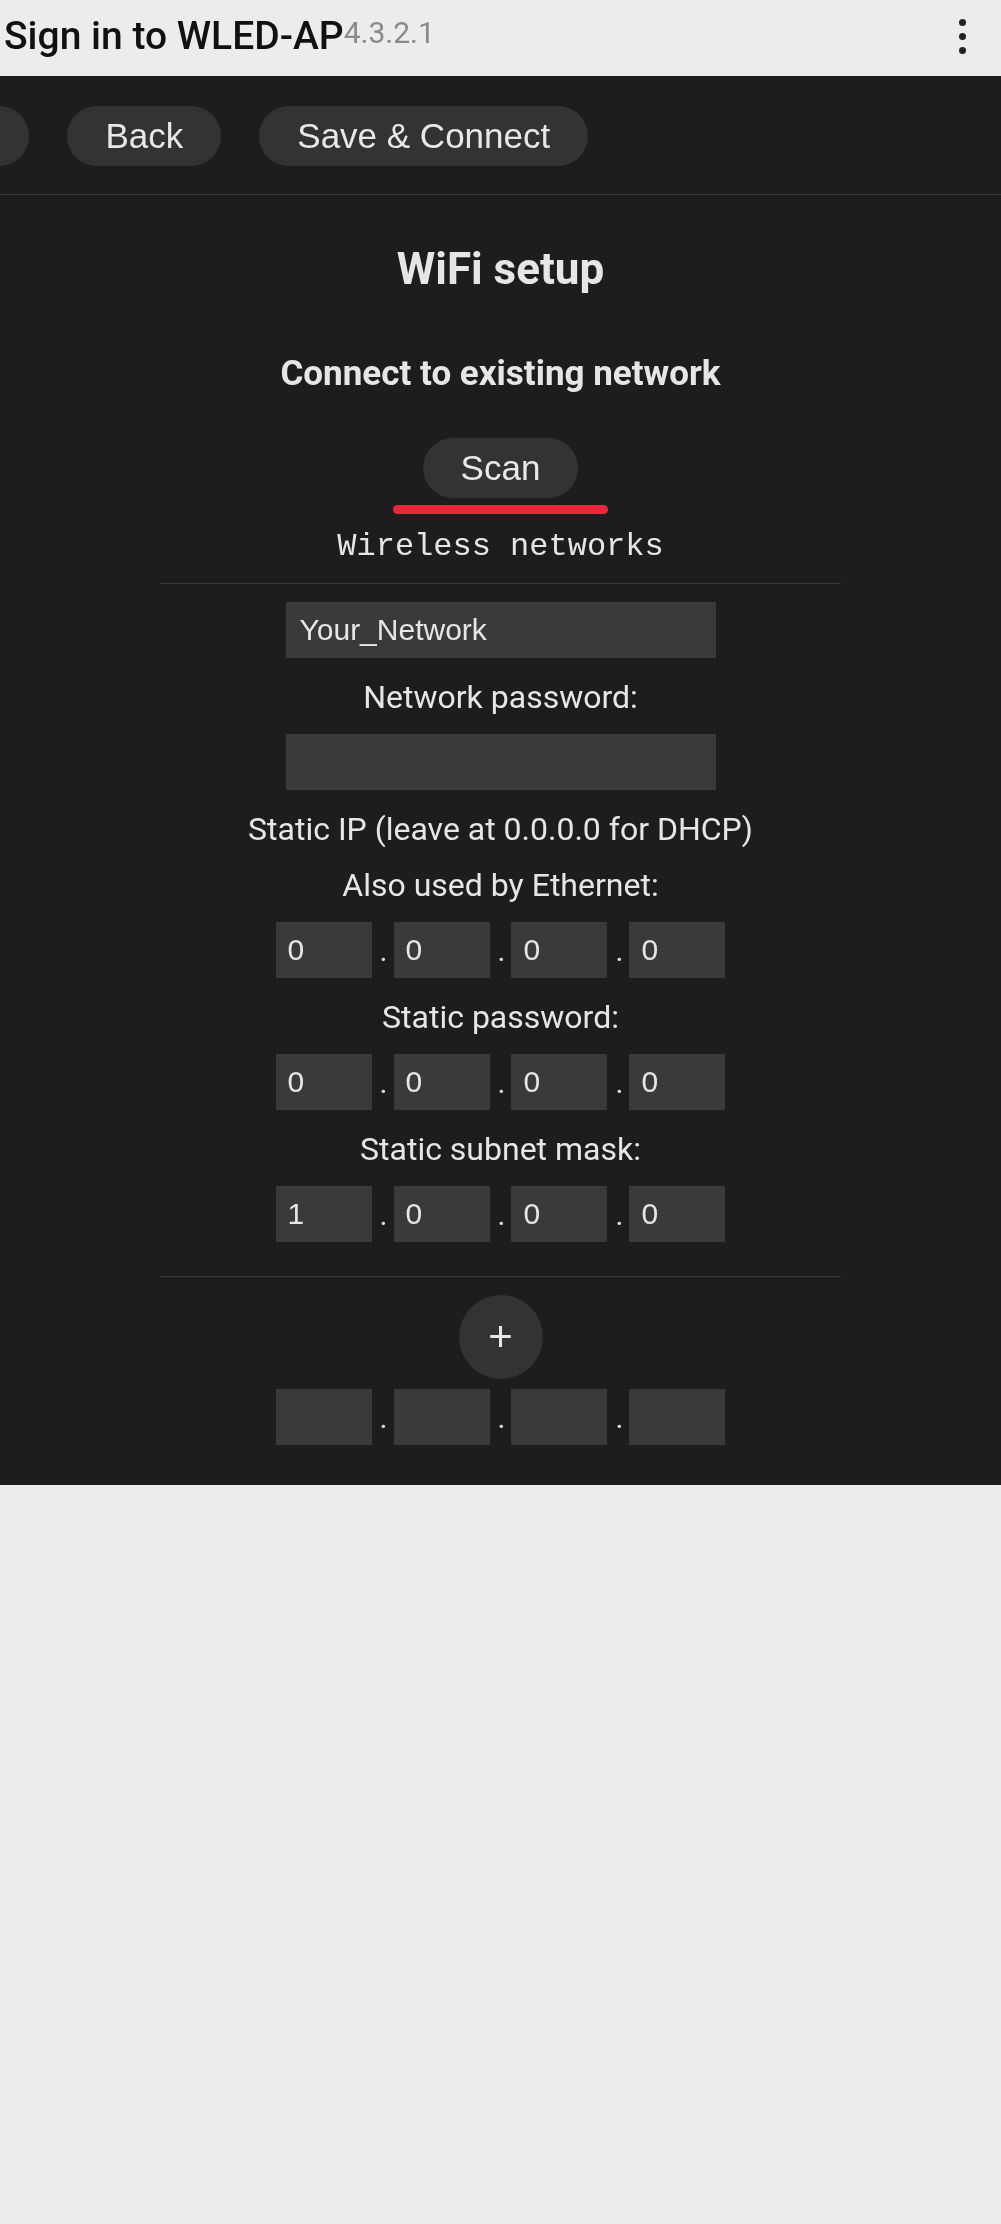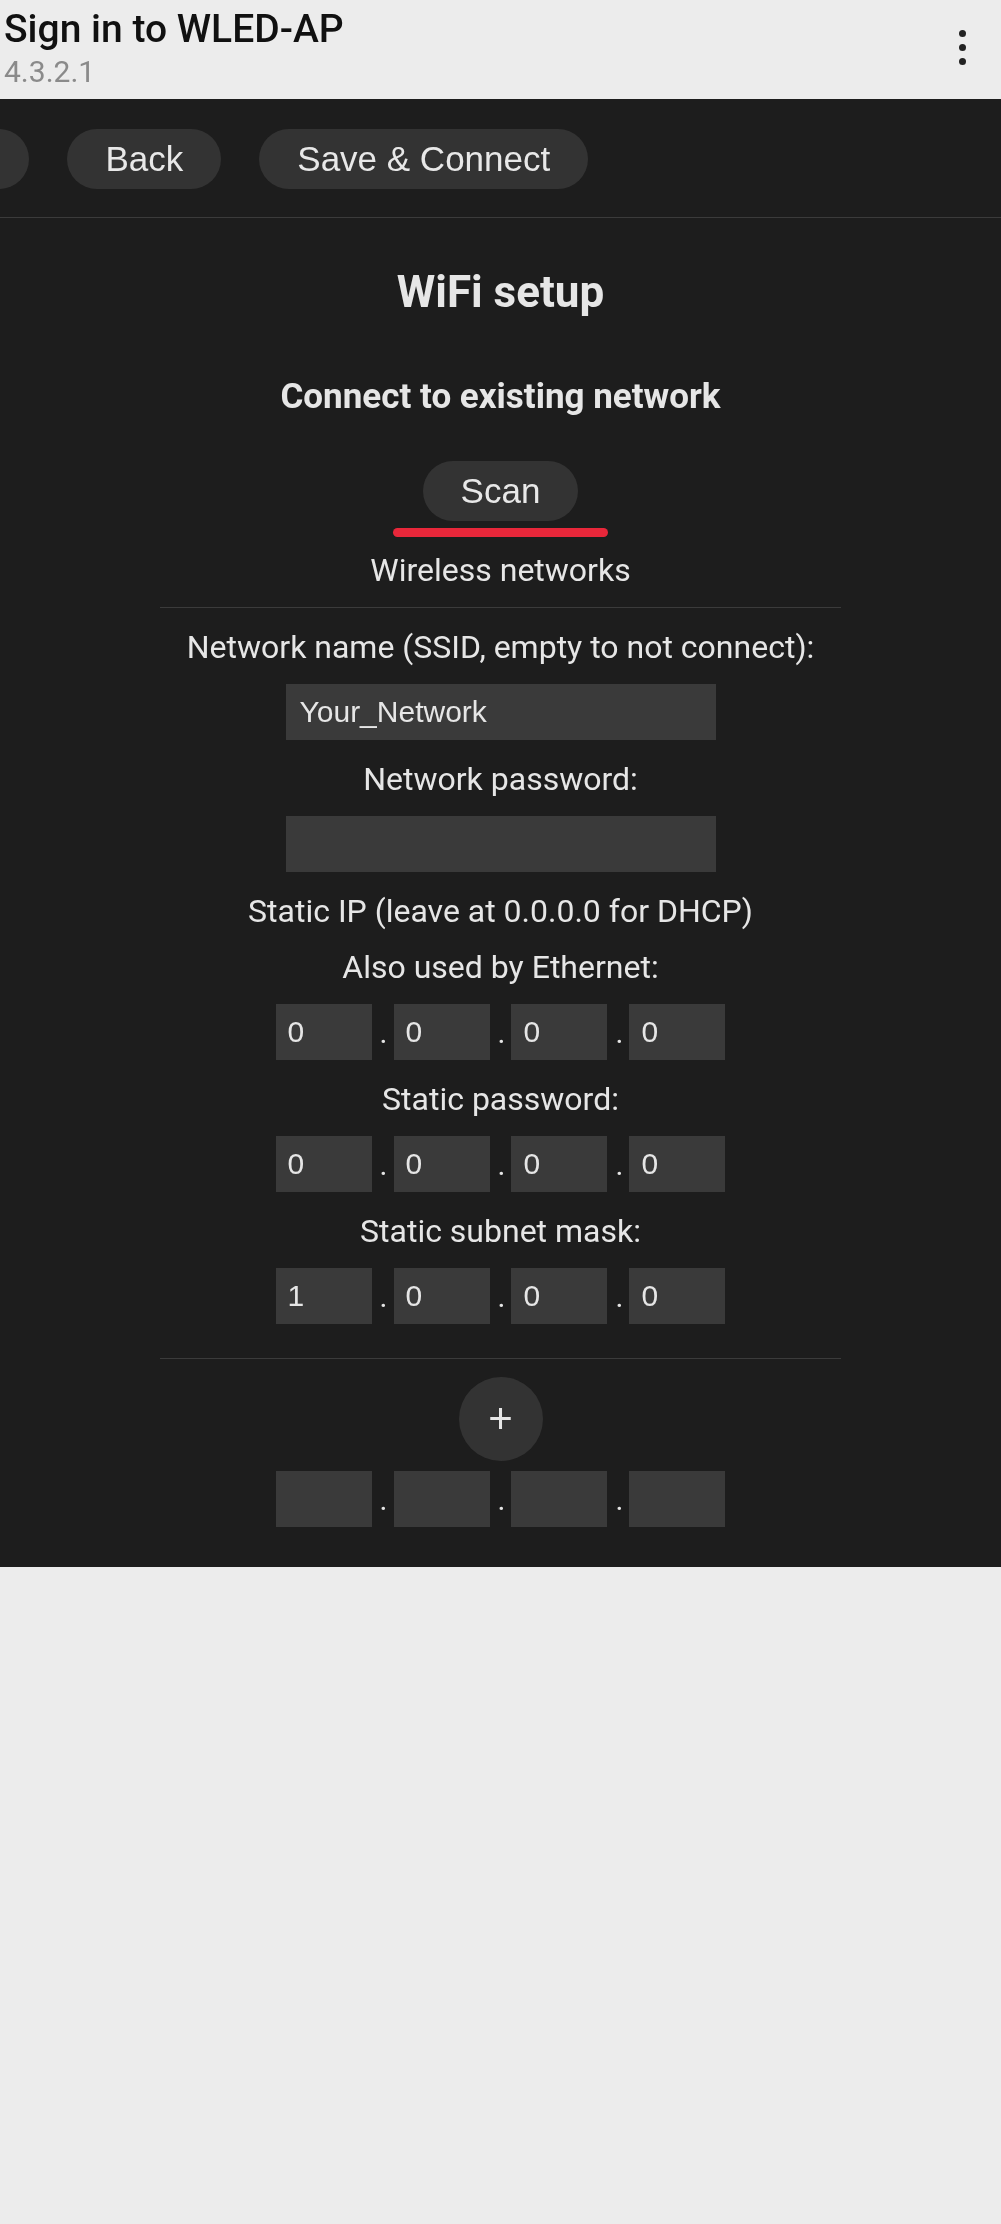--- a/index.html
+++ b/index.html
@@ -10,21 +10,21 @@
     color: #000;
   }
   
   .sys-bar {
     background: #ececec;
     padding: 6px 14px 10px 4px;
     display: flex;
     align-items: center;
     justify-content: space-between;
   }
-  .sys-bar-left { display: flex; flex-direction: column; }
+  .sys-bar-left { display: flex; flex-direction: row; }
   .sys-title { font-size: 39px; font-weight: 500; color: #111; }
   .sys-sub { font-size: 30px; color: #8a8a8a; margin-top: 2px; }
   .sys-more {
     width: 50px; height: 60px;
     display: flex; flex-direction: column; align-items: center; justify-content: center;
     gap: 7px;
     cursor: pointer;
   }
   .sys-more .dot { width: 7px; height: 7px; background: #222; border-radius: 50%; }
 
@@ -88,21 +88,21 @@
     background: #e8273a;
     border-radius: 5px;
   }
 
   .label {
     text-align: center;
     font-size: 32px;
     color: #e6e6e6;
     margin: 20px 0 18px 0;
   }
-  .label.tight { margin-top: 30px; }
+  .label.tight { margin-top: 30px; font-family: Liberation Mono, monospace; }
 
   .hr {
     border: none;
     border-top: 1px solid #3b3b3b;
     width: 68%;
     margin: 18px auto;
   }
 
   .text-input {
     display: block;
@@ -180,21 +180,20 @@
     <span class="scan-wrap">
       <button class="pill">Scan</button>
       <span class="scan-underline"></span>
     </span>
   </div>
 
   <div class="label tight">Wireless networks</div>
 
   <hr class="hr">
 
-  <div class="label">Network name (SSID, empty to not connect):</div>
   <input class="text-input" type="text" value="Your_Network" style="">
 
   <div class="label">Network password:</div>
   <input class="text-input" type="password" value="" style="">
 
   <div class="label" style="">Static IP (leave at 0.0.0.0 for DHCP)</div>
   <div class="label" style="margin-top:8px">Also used by Ethernet:</div>
 
   <div class="ip-row">
     <input class="ip-input" value="0" style="">

